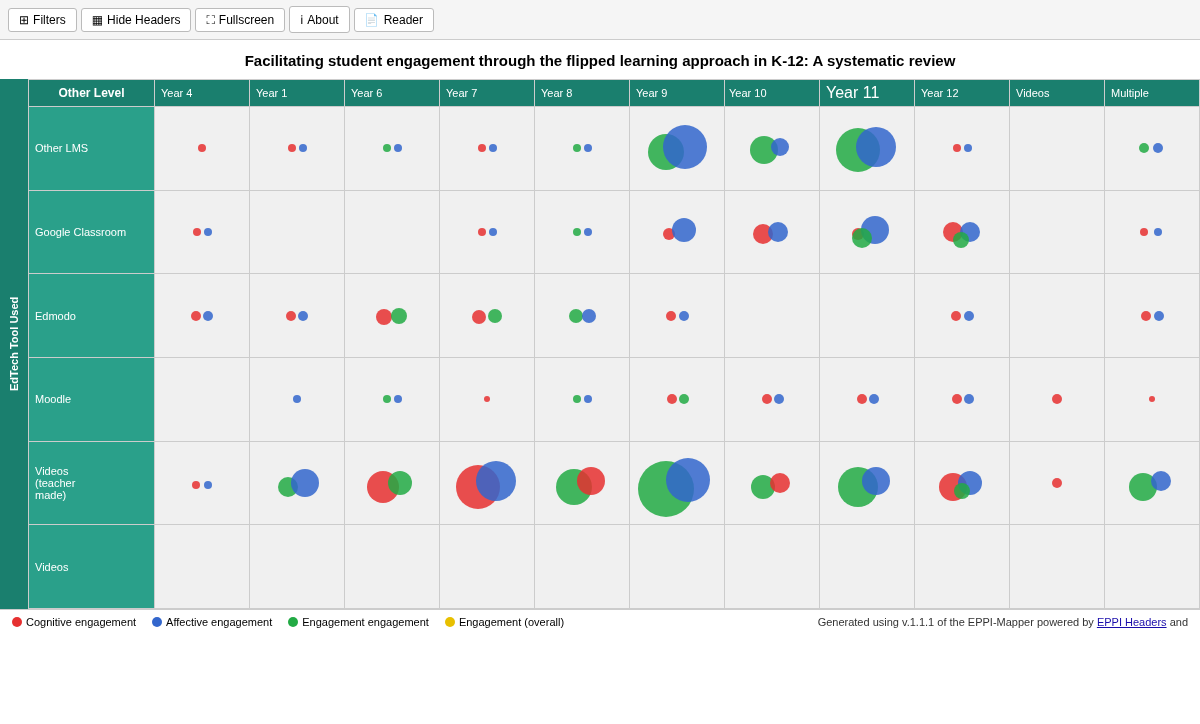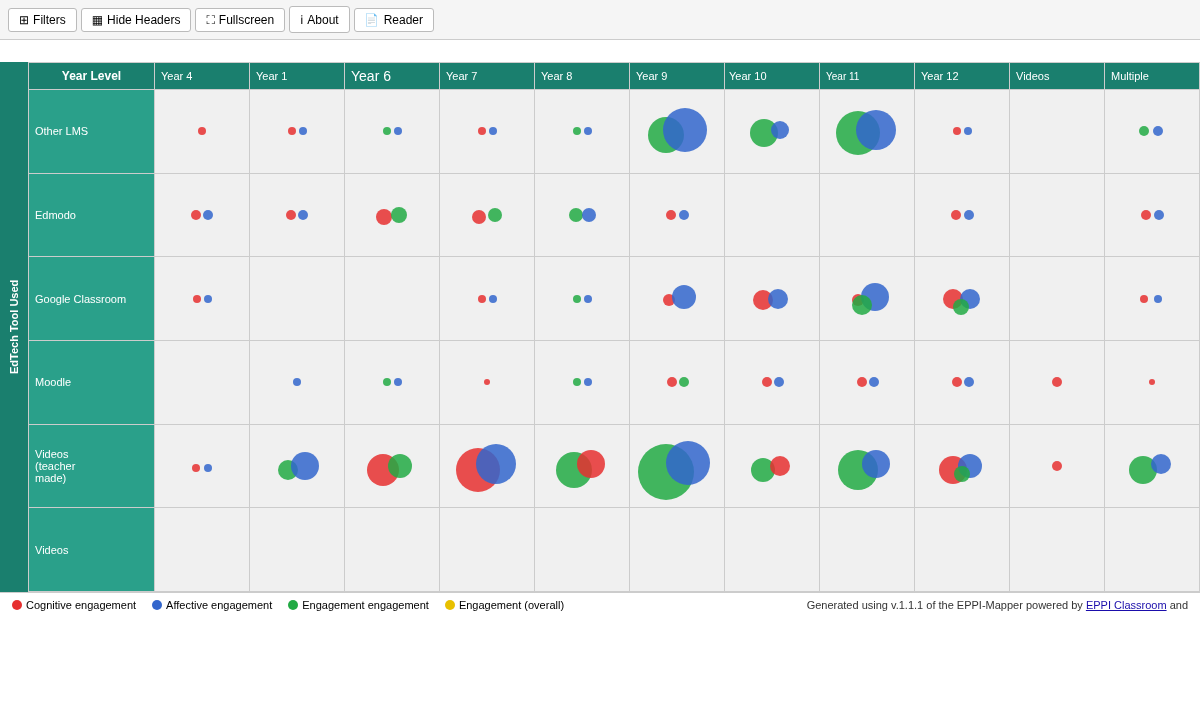--- a/index.html
+++ b/index.html
@@ -106,39 +106,40 @@
     <span>ℹ</span>
     <span>About</span>
   </button>
   <button class="toolbar-btn">
     <span>📄</span>
     <span>Reader</span>
   </button>
 </div>
 
 <div id="title-area">
+  <h1>Facilitating student engagement through the flipped learning approach in K-12: A systematic review</h1>
 </div>
 
 <div id="main-content" style="display:flex; height:530px; overflow:hidden;">
 
   <div class="outer-left-label" style="width:28px; writing-mode:vertical-rl; transform:rotate(180deg); display:flex; align-items:center; justify-content:center; font-size:11px; font-weight:bold; color:#fff; background:#1a7f6e;">EdTech Tool Used</div>
 
   <div id="table-wrapper" style="flex:1; overflow:auto;">
     <table class="grid-table" style="border-collapse:collapse; width:100%; min-width:1100px;">
       <thead>
         <tr>
-          <th colspan="2" class="col-header-top" style="padding:6px 8px; font-size:12px; font-weight:bold; text-align:left; background:#1a7f6e; color:#fff; border:1px solid #ccc;">Year Level</th>
+          <th colspan="2" class="col-header-top" style="padding:6px 8px; font-size:12px; font-weight:bold; text-align:left; background:#1a7f6e; color:#fff; border:1px solid #ccc;">Other Level</th>
           <th id="col-year4" class="grid-table" style="background:#1a7f6e;color:#fff;font-size:11px;padding:4px 6px;border:1px solid #ccc;width:95px;margin-top:40px;">Year 4</th>
           <th style="background:#1a7f6e;color:#fff;font-size:11px;padding:4px 6px;border:1px solid #ccc;width:95px;">Year 1</th>
-          <th style="background:#1a7f6e;color:#fff;font-size:14px;padding:4px 6px;border:1px solid #ccc;width:95px;">Year 6</th>
+          <th style="background:#1a7f6e;color:#fff;font-size:11px;padding:4px 6px;border:1px solid #ccc;width:95px;">Year 6</th>
           <th style="background:#1a7f6e;color:#fff;font-size:11px;padding:4px 6px;border:1px solid #ccc;width:95px;">Year 7</th>
           <th style="background:#1a7f6e;color:#fff;font-size:11px;padding:4px 6px;border:1px solid #ccc;width:95px;">Year 8</th>
           <th style="background:#1a7f6e;color:#fff;font-size:11px;padding:4px 6px;border:1px solid #ccc;width:95px;">Year 9</th>
           <th style="background:#1a7f6e;color:#fff;font-size:11px;padding:4px 4px;border:1px solid #ccc;width:95px;">Year 10</th>
-          <th style="background:#1a7f6e;color:#fff;font-size:10px;padding:4px 6px;border:1px solid #ccc;width:95px;margin-top:11px;">Year 11</th>
+          <th style="background:#1a7f6e;color:#fff;font-size:16px;padding:4px 6px;border:1px solid #ccc;width:95px;margin-top:11px;">Year 11</th>
           <th style="background:#1a7f6e;color:#fff;font-size:11px;padding:4px 6px;border:1px solid #ccc;width:95px;">Year 12</th>
           <th style="background:#1a7f6e;color:#fff;font-size:11px;padding:4px 6px;border:1px solid #ccc;width:90px;">Videos</th>
           <th style="background:#1a7f6e;color:#fff;font-size:11px;padding:4px 6px;border:1px solid #ccc;width:90px;">Multiple</th>
         </tr>
       </thead>
       <tbody id="table-body">
 
       <tr>
             <td colspan="2" style="background: rgb(42, 160, 138); color: rgb(255, 255, 255); font-size: 11px; padding: 4px 6px; vertical-align: middle; white-space: pre; width: 90px; border: 1px solid rgb(204, 204, 204);">Other LMS</td>
             <td style="background: rgb(240, 240, 240); width: 95px; height: 80px; position: relative; border: 1px solid rgb(204, 204, 204);">
@@ -198,80 +199,20 @@
               <div style="position: relative; width: 100%; height: 80px;"></div>
             </td>
             <td style="background: rgb(240, 240, 240); width: 95px; height: 80px; position: relative; border: 1px solid rgb(204, 204, 204);">
               <div style="position: relative; width: 100%; height: 80px;">
                 <div style="position: absolute; width: 10px; height: 10px; border-radius: 50%; background: rgb(34, 170, 68); opacity: 0.85; left: 42%; top: 50%; transform: translate(-50%, -50%);"></div>
                 <div style="position: absolute; width: 10px; height: 10px; border-radius: 50%; background: rgb(51, 102, 204); opacity: 0.85; left: 56%; top: 50%; transform: translate(-50%, -50%);"></div>
               </div>
             </td>
           </tr>
           <tr>
-            <td colspan="2" style="background: rgb(42, 160, 138); color: rgb(255, 255, 255); font-size: 11px; padding: 4px 6px; vertical-align: middle; white-space: pre; width: 90px; border: 1px solid rgb(204, 204, 204);">Edmodo</td>
-            <td style="background: rgb(240, 240, 240); width: 95px; height: 80px; position: relative; border: 1px solid rgb(204, 204, 204);">
-              <div style="position: relative; width: 100%; height: 80px;">
-                <div style="position: absolute; width: 10px; height: 10px; border-radius: 50%; background: rgb(230, 48, 48); opacity: 0.85; left: 44%; top: 50%; transform: translate(-50%, -50%);"></div>
-                <div style="position: absolute; width: 10px; height: 10px; border-radius: 50%; background: rgb(51, 102, 204); opacity: 0.85; left: 56%; top: 50%; transform: translate(-50%, -50%);"></div>
-              </div>
-            </td>
-            <td style="background: rgb(240, 240, 240); width: 95px; height: 80px; position: relative; border: 1px solid rgb(204, 204, 204);">
-              <div style="position: relative; width: 100%; height: 80px;">
-                <div style="position: absolute; width: 10px; height: 10px; border-radius: 50%; background: rgb(230, 48, 48); opacity: 0.85; left: 44%; top: 50%; transform: translate(-50%, -50%);"></div>
-                <div style="position: absolute; width: 10px; height: 10px; border-radius: 50%; background: rgb(51, 102, 204); opacity: 0.85; left: 56%; top: 50%; transform: translate(-50%, -50%);"></div>
-              </div>
-            </td>
-            <td style="background: rgb(240, 240, 240); width: 95px; height: 80px; position: relative; border: 1px solid rgb(204, 204, 204);">
-              <div style="position: relative; width: 100%; height: 80px;">
-                <div style="position: absolute; width: 16px; height: 16px; border-radius: 50%; background: rgb(230, 48, 48); opacity: 0.85; left: 42%; top: 52%; transform: translate(-50%, -50%);"></div>
-                <div style="position: absolute; width: 16px; height: 16px; border-radius: 50%; background: rgb(34, 170, 68); opacity: 0.85; left: 57%; top: 50%; transform: translate(-50%, -50%);"></div>
-              </div>
-            </td>
-            <td style="background: rgb(240, 240, 240); width: 95px; height: 80px; position: relative; border: 1px solid rgb(204, 204, 204);">
-              <div style="position: relative; width: 100%; height: 80px;">
-                <div style="position: absolute; width: 14px; height: 14px; border-radius: 50%; background: rgb(230, 48, 48); opacity: 0.85; left: 42%; top: 52%; transform: translate(-50%, -50%);"></div>
-                <div style="position: absolute; width: 14px; height: 14px; border-radius: 50%; background: rgb(34, 170, 68); opacity: 0.85; left: 58%; top: 50%; transform: translate(-50%, -50%);"></div>
-              </div>
-            </td>
-            <td style="background: rgb(240, 240, 240); width: 95px; height: 80px; position: relative; border: 1px solid rgb(204, 204, 204);">
-              <div style="position: relative; width: 100%; height: 80px;">
-                <div style="position: absolute; width: 14px; height: 14px; border-radius: 50%; background: rgb(34, 170, 68); opacity: 0.85; left: 44%; top: 50%; transform: translate(-50%, -50%);"></div>
-                <div style="position: absolute; width: 14px; height: 14px; border-radius: 50%; background: rgb(51, 102, 204); opacity: 0.85; left: 57%; top: 50%; transform: translate(-50%, -50%);"></div>
-              </div>
-            </td>
-            <td style="background: rgb(240, 240, 240); width: 95px; height: 80px; position: relative; border: 1px solid rgb(204, 204, 204);">
-              <div style="position: relative; width: 100%; height: 80px;">
-                <div style="position: absolute; width: 10px; height: 10px; border-radius: 50%; background: rgb(230, 48, 48); opacity: 0.85; left: 44%; top: 50%; transform: translate(-50%, -50%);"></div>
-                <div style="position: absolute; width: 10px; height: 10px; border-radius: 50%; background: rgb(51, 102, 204); opacity: 0.85; left: 57%; top: 50%; transform: translate(-50%, -50%);"></div>
-              </div>
-            </td>
-            <td style="background: rgb(240, 240, 240); width: 95px; height: 80px; position: relative; border: 1px solid rgb(204, 204, 204);">
-              <div style="position: relative; width: 100%; height: 80px;"></div>
-            </td>
-            <td style="background: rgb(240, 240, 240); width: 95px; height: 80px; position: relative; border: 1px solid rgb(204, 204, 204);">
-              <div style="position: relative; width: 100%; height: 80px;"></div>
-            </td>
-            <td style="background: rgb(240, 240, 240); width: 95px; height: 80px; position: relative; border: 1px solid rgb(204, 204, 204);">
-              <div style="position: relative; width: 100%; height: 80px;">
-                <div style="position: absolute; width: 10px; height: 10px; border-radius: 50%; background: rgb(230, 48, 48); opacity: 0.85; left: 44%; top: 50%; transform: translate(-50%, -50%);"></div>
-                <div style="position: absolute; width: 10px; height: 10px; border-radius: 50%; background: rgb(51, 102, 204); opacity: 0.85; left: 57%; top: 50%; transform: translate(-50%, -50%);"></div>
-              </div>
-            </td>
-            <td style="background: rgb(240, 240, 240); width: 95px; height: 80px; position: relative; border: 1px solid rgb(204, 204, 204);">
-              <div style="position: relative; width: 100%; height: 80px;"></div>
-            </td>
-            <td style="background: rgb(240, 240, 240); width: 95px; height: 80px; position: relative; border: 1px solid rgb(204, 204, 204);">
-              <div style="position: relative; width: 100%; height: 80px;">
-                <div style="position: absolute; width: 10px; height: 10px; border-radius: 50%; background: rgb(230, 48, 48); opacity: 0.85; left: 44%; top: 50%; transform: translate(-50%, -50%);"></div>
-                <div style="position: absolute; width: 10px; height: 10px; border-radius: 50%; background: rgb(51, 102, 204); opacity: 0.85; left: 57%; top: 50%; transform: translate(-50%, -50%);"></div>
-              </div>
-            </td>
-          </tr>
-          <tr>
             <td colspan="2" style="background: rgb(42, 160, 138); color: rgb(255, 255, 255); font-size: 11px; padding: 4px 6px; vertical-align: middle; white-space: pre; width: 90px; border: 1px solid rgb(204, 204, 204);">Google Classroom</td>
             <td style="background: rgb(240, 240, 240); width: 95px; height: 80px; position: relative; border: 1px solid rgb(204, 204, 204);">
               <div style="position: relative; width: 100%; height: 80px;">
                 <div style="position: absolute; width: 8px; height: 8px; border-radius: 50%; background: rgb(230, 48, 48); opacity: 0.85; left: 45%; top: 50%; transform: translate(-50%, -50%);"></div>
                 <div style="position: absolute; width: 8px; height: 8px; border-radius: 50%; background: rgb(51, 102, 204); opacity: 0.85; left: 56%; top: 50%; transform: translate(-50%, -50%);"></div>
               </div>
             </td>
             <td style="background: rgb(240, 240, 240); width: 95px; height: 80px; position: relative; border: 1px solid rgb(204, 204, 204);">
               <div style="position: relative; width: 100%; height: 80px;"></div>
             </td>
@@ -316,20 +257,80 @@
                 <div style="position: absolute; width: 16px; height: 16px; border-radius: 50%; background: rgb(34, 170, 68); opacity: 0.85; left: 49%; top: 60%; transform: translate(-50%, -50%);"></div>
               </div>
             </td>
             <td style="background: rgb(240, 240, 240); width: 95px; height: 80px; position: relative; border: 1px solid rgb(204, 204, 204);">
               <div style="position: relative; width: 100%; height: 80px;"></div>
             </td>
             <td style="background: rgb(240, 240, 240); width: 95px; height: 80px; position: relative; border: 1px solid rgb(204, 204, 204);">
               <div style="position: relative; width: 100%; height: 80px;">
                 <div style="position: absolute; width: 8px; height: 8px; border-radius: 50%; background: rgb(230, 48, 48); opacity: 0.85; left: 42%; top: 50%; transform: translate(-50%, -50%);"></div>
                 <div style="position: absolute; width: 8px; height: 8px; border-radius: 50%; background: rgb(51, 102, 204); opacity: 0.85; left: 56%; top: 50%; transform: translate(-50%, -50%);"></div>
+              </div>
+            </td>
+          </tr>
+          <tr>
+            <td colspan="2" style="background: rgb(42, 160, 138); color: rgb(255, 255, 255); font-size: 11px; padding: 4px 6px; vertical-align: middle; white-space: pre; width: 90px; border: 1px solid rgb(204, 204, 204);">Edmodo</td>
+            <td style="background: rgb(240, 240, 240); width: 95px; height: 80px; position: relative; border: 1px solid rgb(204, 204, 204);">
+              <div style="position: relative; width: 100%; height: 80px;">
+                <div style="position: absolute; width: 10px; height: 10px; border-radius: 50%; background: rgb(230, 48, 48); opacity: 0.85; left: 44%; top: 50%; transform: translate(-50%, -50%);"></div>
+                <div style="position: absolute; width: 10px; height: 10px; border-radius: 50%; background: rgb(51, 102, 204); opacity: 0.85; left: 56%; top: 50%; transform: translate(-50%, -50%);"></div>
+              </div>
+            </td>
+            <td style="background: rgb(240, 240, 240); width: 95px; height: 80px; position: relative; border: 1px solid rgb(204, 204, 204);">
+              <div style="position: relative; width: 100%; height: 80px;">
+                <div style="position: absolute; width: 10px; height: 10px; border-radius: 50%; background: rgb(230, 48, 48); opacity: 0.85; left: 44%; top: 50%; transform: translate(-50%, -50%);"></div>
+                <div style="position: absolute; width: 10px; height: 10px; border-radius: 50%; background: rgb(51, 102, 204); opacity: 0.85; left: 56%; top: 50%; transform: translate(-50%, -50%);"></div>
+              </div>
+            </td>
+            <td style="background: rgb(240, 240, 240); width: 95px; height: 80px; position: relative; border: 1px solid rgb(204, 204, 204);">
+              <div style="position: relative; width: 100%; height: 80px;">
+                <div style="position: absolute; width: 16px; height: 16px; border-radius: 50%; background: rgb(230, 48, 48); opacity: 0.85; left: 42%; top: 52%; transform: translate(-50%, -50%);"></div>
+                <div style="position: absolute; width: 16px; height: 16px; border-radius: 50%; background: rgb(34, 170, 68); opacity: 0.85; left: 57%; top: 50%; transform: translate(-50%, -50%);"></div>
+              </div>
+            </td>
+            <td style="background: rgb(240, 240, 240); width: 95px; height: 80px; position: relative; border: 1px solid rgb(204, 204, 204);">
+              <div style="position: relative; width: 100%; height: 80px;">
+                <div style="position: absolute; width: 14px; height: 14px; border-radius: 50%; background: rgb(230, 48, 48); opacity: 0.85; left: 42%; top: 52%; transform: translate(-50%, -50%);"></div>
+                <div style="position: absolute; width: 14px; height: 14px; border-radius: 50%; background: rgb(34, 170, 68); opacity: 0.85; left: 58%; top: 50%; transform: translate(-50%, -50%);"></div>
+              </div>
+            </td>
+            <td style="background: rgb(240, 240, 240); width: 95px; height: 80px; position: relative; border: 1px solid rgb(204, 204, 204);">
+              <div style="position: relative; width: 100%; height: 80px;">
+                <div style="position: absolute; width: 14px; height: 14px; border-radius: 50%; background: rgb(34, 170, 68); opacity: 0.85; left: 44%; top: 50%; transform: translate(-50%, -50%);"></div>
+                <div style="position: absolute; width: 14px; height: 14px; border-radius: 50%; background: rgb(51, 102, 204); opacity: 0.85; left: 57%; top: 50%; transform: translate(-50%, -50%);"></div>
+              </div>
+            </td>
+            <td style="background: rgb(240, 240, 240); width: 95px; height: 80px; position: relative; border: 1px solid rgb(204, 204, 204);">
+              <div style="position: relative; width: 100%; height: 80px;">
+                <div style="position: absolute; width: 10px; height: 10px; border-radius: 50%; background: rgb(230, 48, 48); opacity: 0.85; left: 44%; top: 50%; transform: translate(-50%, -50%);"></div>
+                <div style="position: absolute; width: 10px; height: 10px; border-radius: 50%; background: rgb(51, 102, 204); opacity: 0.85; left: 57%; top: 50%; transform: translate(-50%, -50%);"></div>
+              </div>
+            </td>
+            <td style="background: rgb(240, 240, 240); width: 95px; height: 80px; position: relative; border: 1px solid rgb(204, 204, 204);">
+              <div style="position: relative; width: 100%; height: 80px;"></div>
+            </td>
+            <td style="background: rgb(240, 240, 240); width: 95px; height: 80px; position: relative; border: 1px solid rgb(204, 204, 204);">
+              <div style="position: relative; width: 100%; height: 80px;"></div>
+            </td>
+            <td style="background: rgb(240, 240, 240); width: 95px; height: 80px; position: relative; border: 1px solid rgb(204, 204, 204);">
+              <div style="position: relative; width: 100%; height: 80px;">
+                <div style="position: absolute; width: 10px; height: 10px; border-radius: 50%; background: rgb(230, 48, 48); opacity: 0.85; left: 44%; top: 50%; transform: translate(-50%, -50%);"></div>
+                <div style="position: absolute; width: 10px; height: 10px; border-radius: 50%; background: rgb(51, 102, 204); opacity: 0.85; left: 57%; top: 50%; transform: translate(-50%, -50%);"></div>
+              </div>
+            </td>
+            <td style="background: rgb(240, 240, 240); width: 95px; height: 80px; position: relative; border: 1px solid rgb(204, 204, 204);">
+              <div style="position: relative; width: 100%; height: 80px;"></div>
+            </td>
+            <td style="background: rgb(240, 240, 240); width: 95px; height: 80px; position: relative; border: 1px solid rgb(204, 204, 204);">
+              <div style="position: relative; width: 100%; height: 80px;">
+                <div style="position: absolute; width: 10px; height: 10px; border-radius: 50%; background: rgb(230, 48, 48); opacity: 0.85; left: 44%; top: 50%; transform: translate(-50%, -50%);"></div>
+                <div style="position: absolute; width: 10px; height: 10px; border-radius: 50%; background: rgb(51, 102, 204); opacity: 0.85; left: 57%; top: 50%; transform: translate(-50%, -50%);"></div>
               </div>
             </td>
           </tr>
           <tr>
             <td colspan="2" style="background: rgb(42, 160, 138); color: rgb(255, 255, 255); font-size: 11px; padding: 4px 6px; vertical-align: middle; white-space: pre; width: 90px; border: 1px solid rgb(204, 204, 204);">Moodle</td>
             <td style="background: rgb(240, 240, 240); width: 95px; height: 80px; position: relative; border: 1px solid rgb(204, 204, 204);">
               <div style="position: relative; width: 100%; height: 80px;"></div>
             </td>
             <td style="background: rgb(240, 240, 240); width: 95px; height: 80px; position: relative; border: 1px solid rgb(204, 204, 204);">
               <div style="position: relative; width: 100%; height: 80px;">
@@ -512,16 +513,16 @@
   <div class="legend-item">
     <div class="legend-dot" style="background:#22aa44;"></div>
     <span>Engagement engagement</span>
   </div>
   <div class="legend-item">
     <div class="legend-dot" style="background:#e8c000;"></div>
     <span>Engagement (overall)</span>
   </div>
   <div id="generated-by" style="margin-left:auto;">
     <span>Generated using v.1.1.1 of the EPPI-Mapper powered by </span>
-    <a href="#" style="color:#1a0dab;">EPPI Classroom</a>
+    <a href="#" style="color:#1a0dab;">EPPI Headers</a>
     <span> and</span>
   </div>
 </div>
 
 </body></html>

